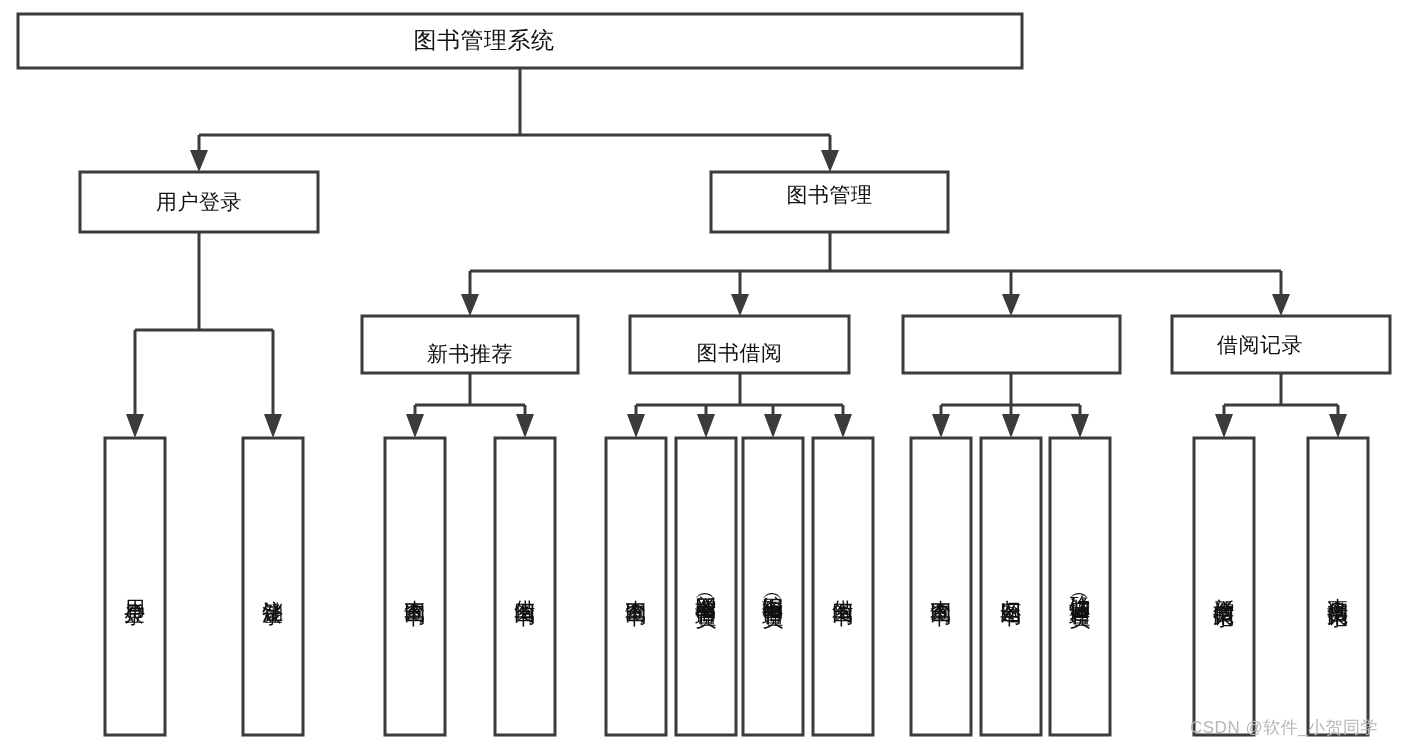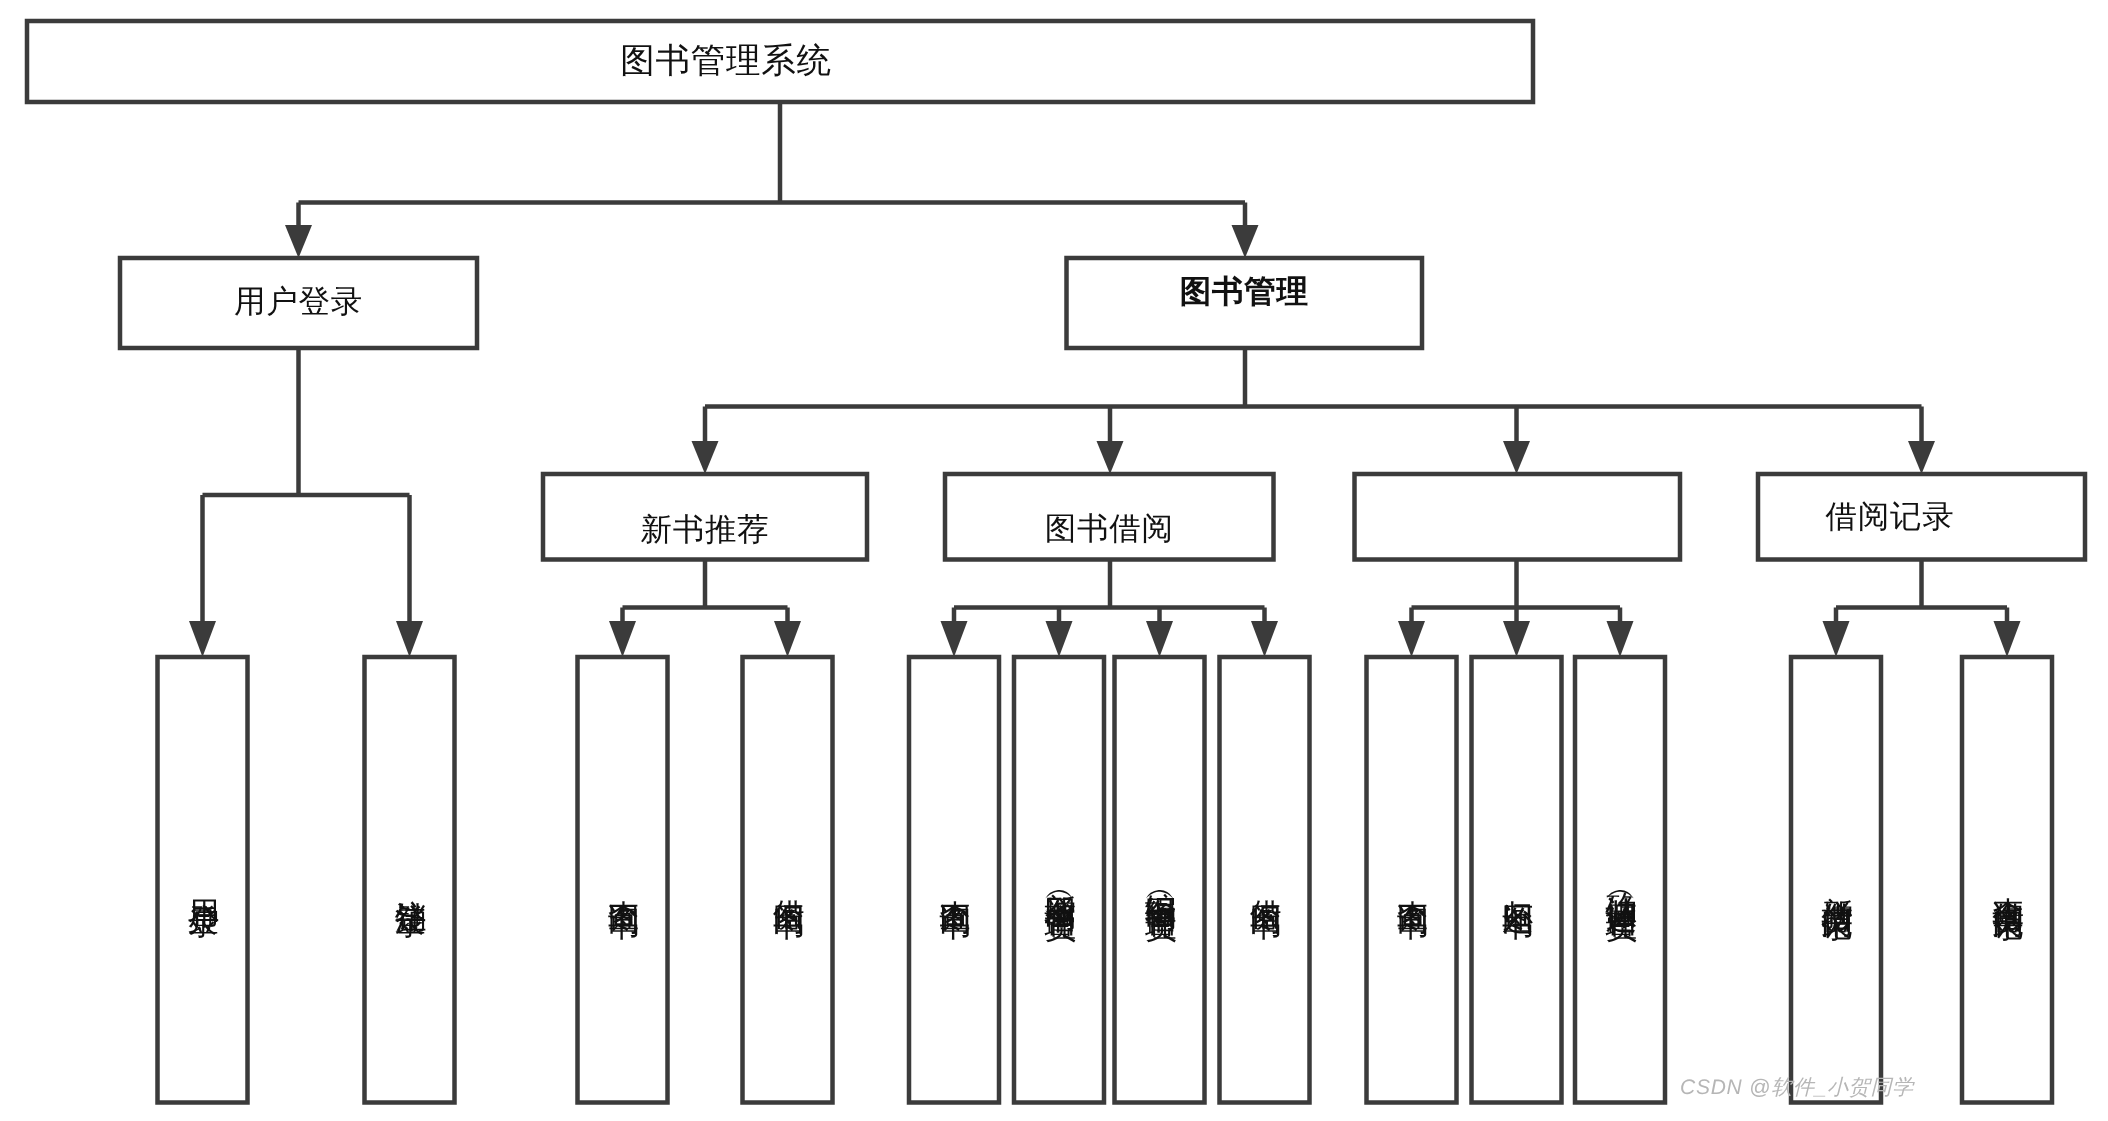--- a/index.html
+++ b/index.html
@@ -62,28 +62,27 @@
     color: #111111;
     font-size: 21px;
     line-height: 1.32;
     writing-mode: vertical-rl;
     text-orientation: upright;
     letter-spacing: 2px;
     pointer-events: none;
   }
   .watermark {
     position: absolute;
-    left: 1120px;
+    left: 1190px;
     top: 716px;
-    font-size: 14px;
+    font-size: 17px;
     color: #b6b6b6;
     letter-spacing: 0.5px;
     white-space: nowrap;
     pointer-events: none;
-    font-style: italic;
   }
 </style>
 </head>
 <body>
 
 <div id="diagram-root">
 
   <svg class="diagram-canvas" viewBox="0 0 1405 747">
     <g>
 
@@ -174,21 +173,21 @@
       <rect class="node-box" x="1050" y="438" width="60" height="297"></rect>
 
       <rect class="node-box" x="1194" y="438" width="60" height="297"></rect>
       <rect class="node-box" x="1308" y="438" width="60" height="297"></rect>
     </g>
   </svg>
 
   <div class="node-label-h" style="left:18px; top:14px; width:932px; height:54px; font-size:23px;">图书管理系统</div>
 
   <div class="node-label-h" style="left:80px; top:172px; width:238px; height:60px;">用户登录</div>
-  <div class="node-label-h" style="left:711px; top:172px; width:237px; height:46px;font-weight:bold;">图书管理</div>
+  <div class="node-label-h" style="left:711px; top:172px; width:237px; height:46px;">图书管理</div>
 
   <div class="node-label-h" style="left:362px; top:316px; width:216px; height:75px;">新书推荐</div>
   <div class="node-label-h" style="left:630px; top:316px; width:219px; height:74px;">图书借阅</div>
   <div class="node-label-h" style="left:1172px; top:316px; width:176px; height:57px;">借阅记录</div>
 
   <div class="node-label-v" style="left:105px; top:438px; width:60px; height:297px;">用户登录</div>
   <div class="node-label-v" style="left:243px; top:438px; width:60px; height:297px;">注销登录</div>
 
   <div class="node-label-v" style="left:385px; top:438px; width:60px; height:297px;">查询图书</div>
   <div class="node-label-v" style="left:495px; top:438px; width:60px; height:297px;">借阅图书</div>

